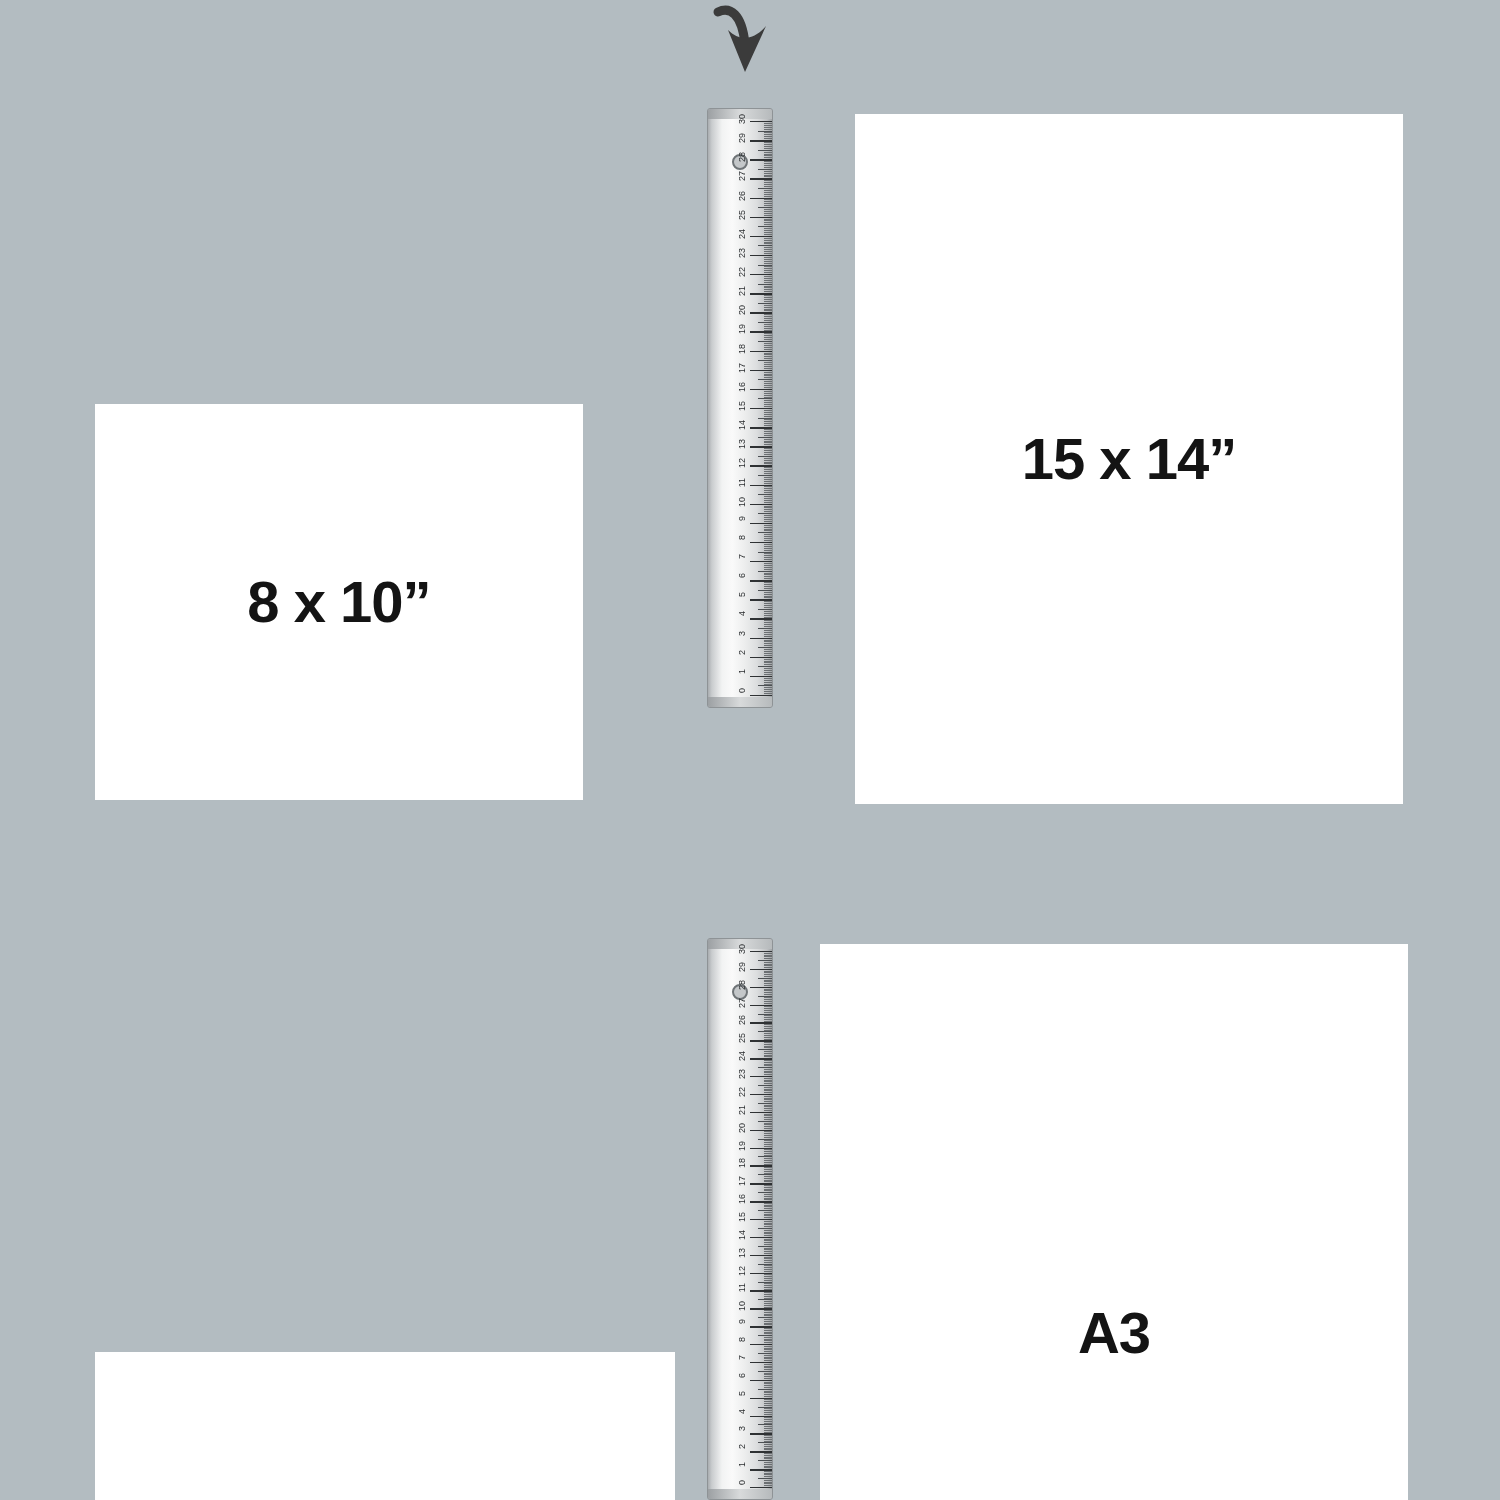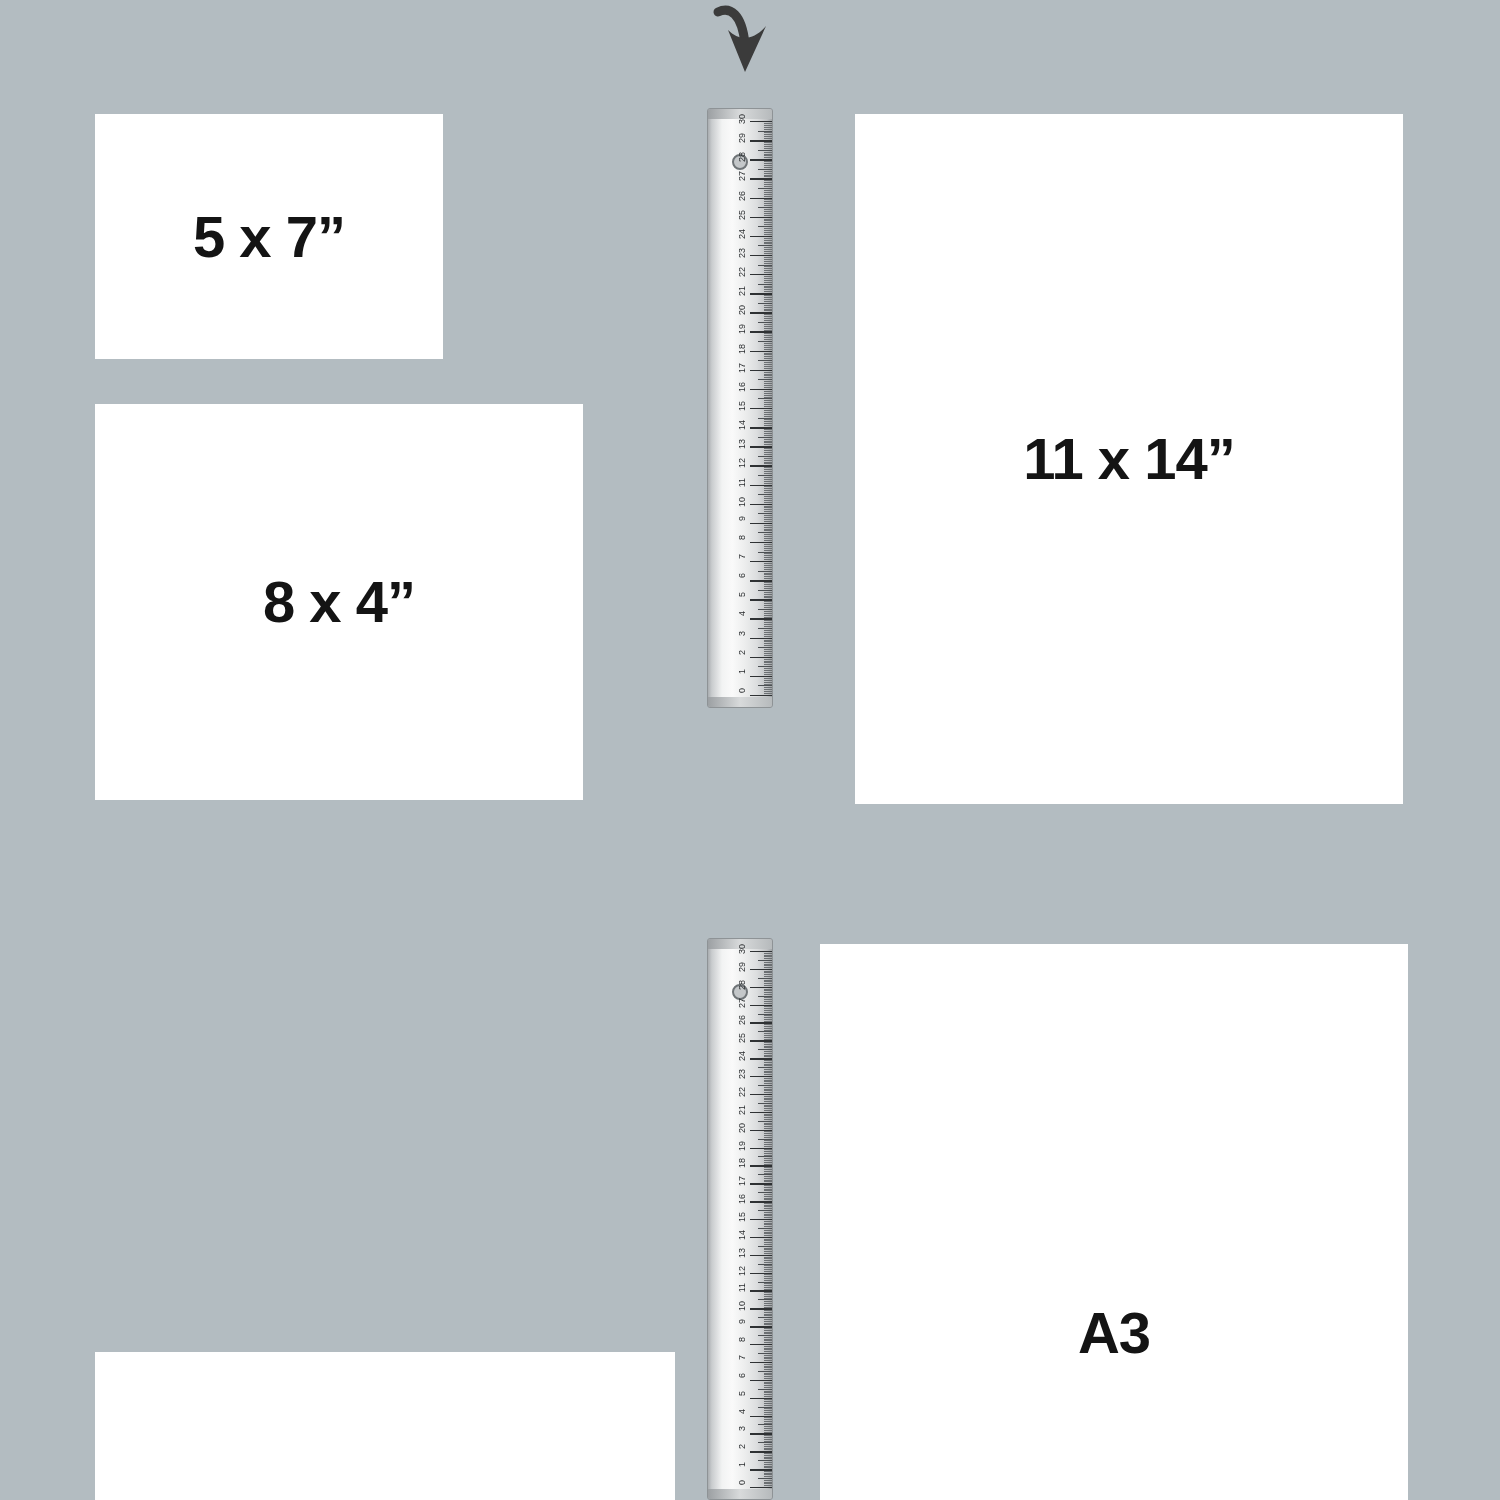--- a/index.html
+++ b/index.html
@@ -144,30 +144,27 @@
 
 <div class="stage">
 
   <div class="arrow-wrap">
     <svg width="90" height="90" viewBox="0 0 90 90">
       <path d="M18 12 C 30 6, 42 14, 45 44" fill="none" stroke="#3b3b3b" stroke-width="9" stroke-linecap="round"></path>
       <path d="M45 72 L 28 30 C 40 42, 54 40, 66 26 Z" fill="#3b3b3b"></path>
     </svg>
   </div>
 
-  <div class="sheet" id="sheet-5x7">
-    <span class="label">5 x 7”</span>
+
+  <div class="sheet" id="sheet-8x10">
+    <span class="label">8 x 10”</span>
   </div>
 
-  <div class="sheet" id="sheet-8x10">
-    <span class="label">8 x 4”</span>
-  </div>
-
   <div class="sheet" id="sheet-11x14">
-    <span class="label">11 x 14”</span>
+    <span class="label">15 x 14”</span>
   </div>
 
 
   <div class="sheet" id="sheet-a4">
     <span class="label"></span>
   </div>
 
   <div class="sheet" id="sheet-a3">
     <span class="label">A3</span>
   </div>

